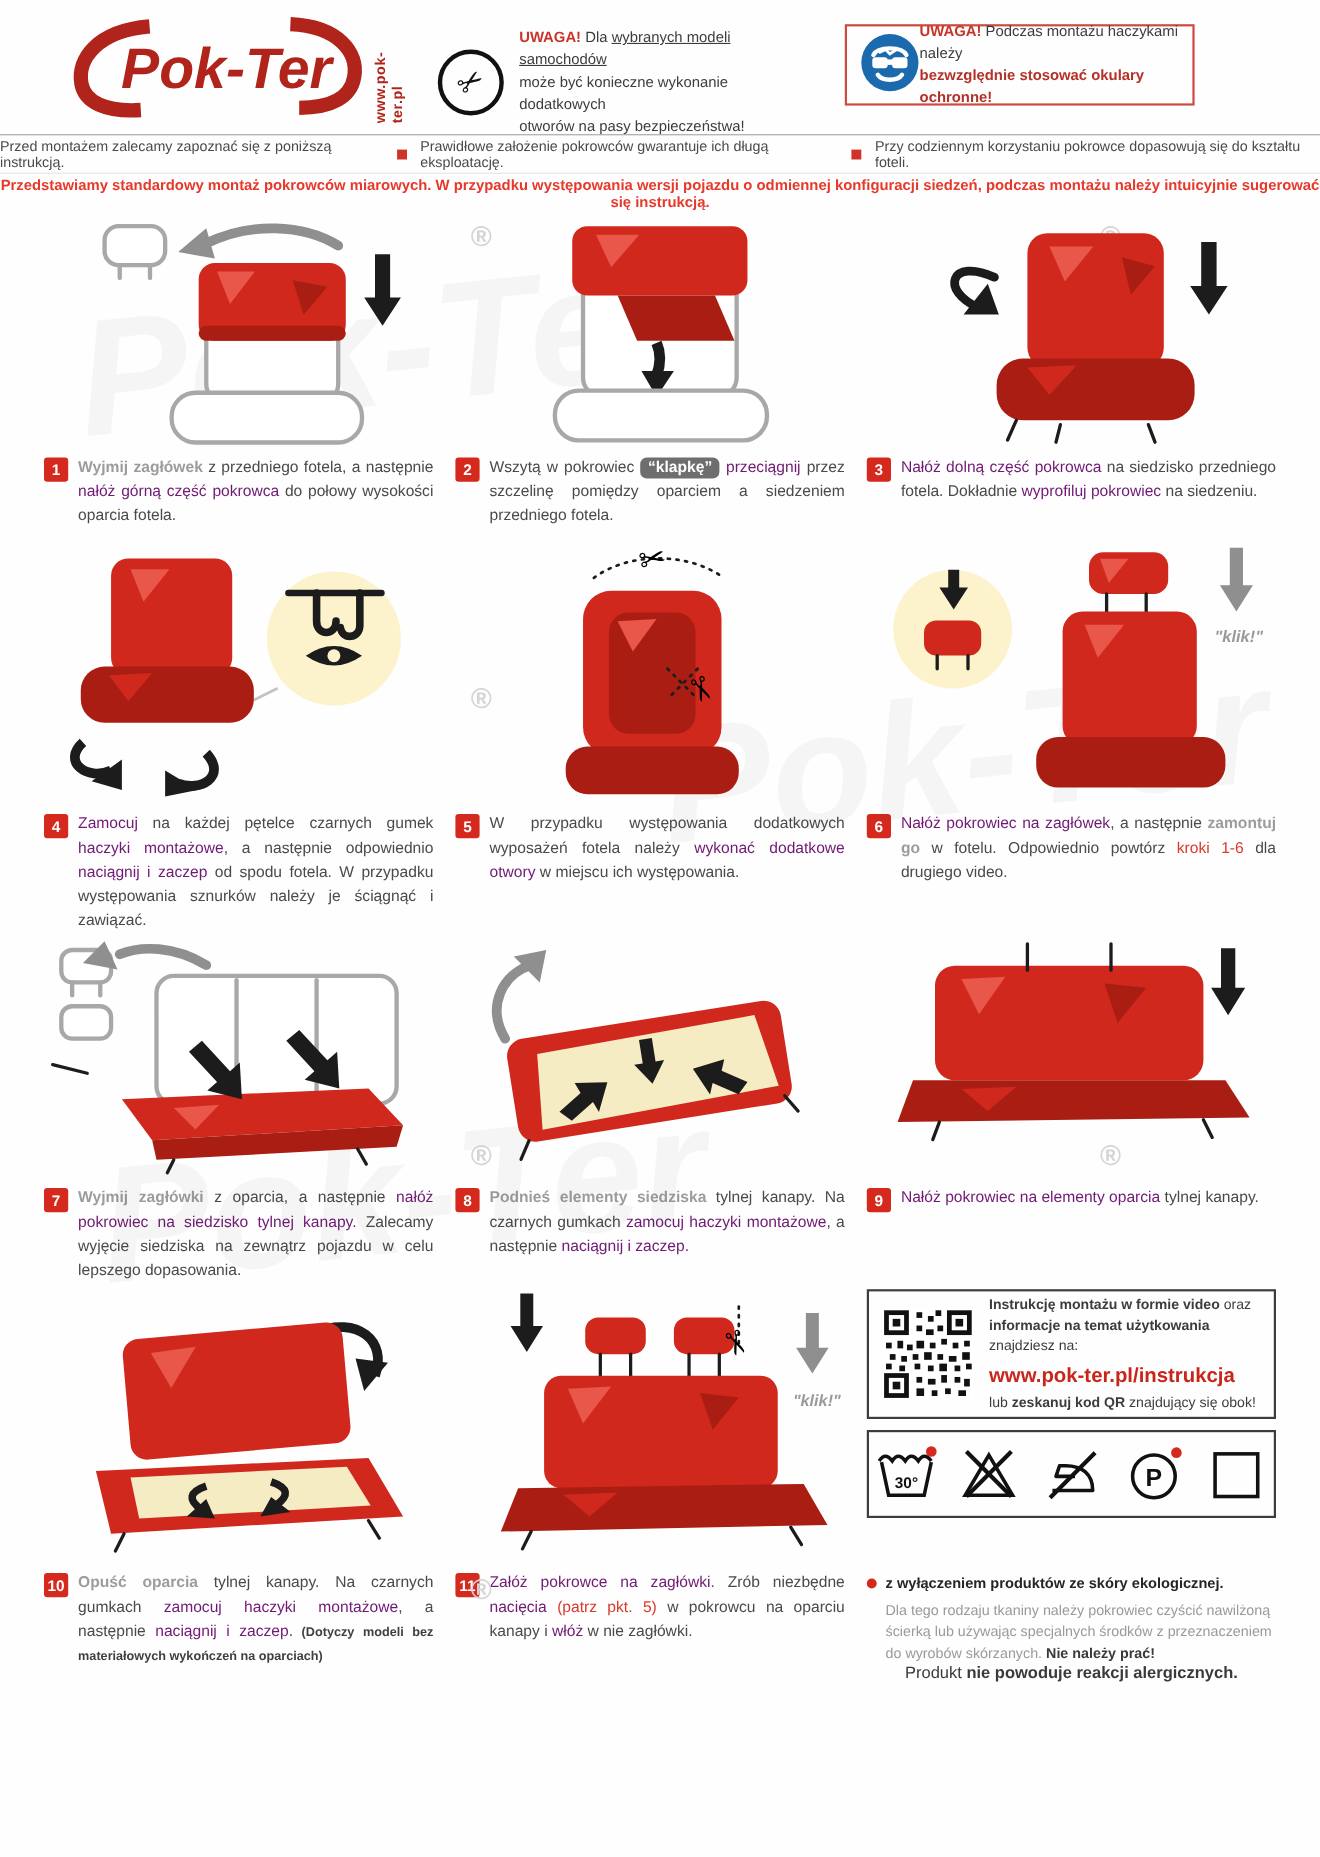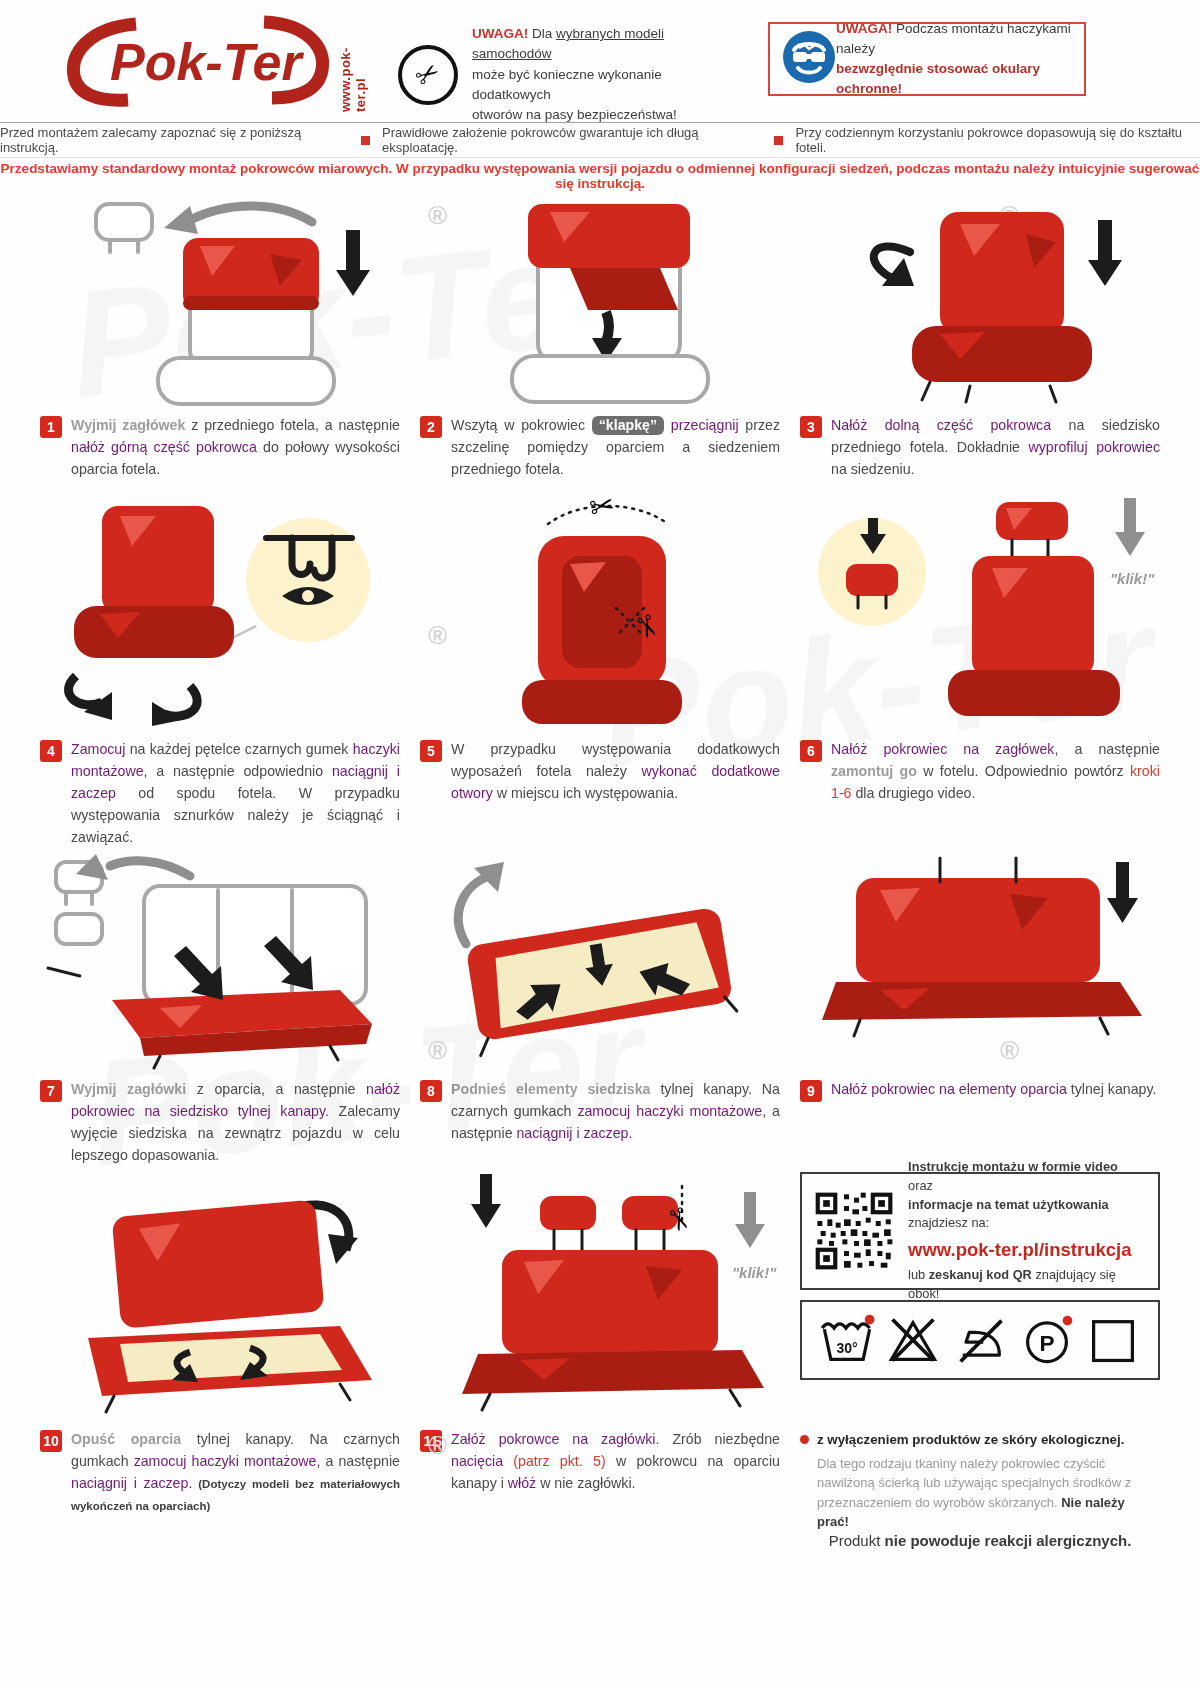--- a/index.html
+++ b/index.html
@@ -64,21 +64,21 @@
   .sv-leg{stroke:#1c1c1c;stroke-width:3;stroke-linecap:round;}
   .sv-sc{font-size:30px;}
   .klik{fill:#9a9a9a;font-size:15px;font-style:italic;font-weight:bold;}
 
   
   .rstack{display:flex;flex-direction:column;gap:10px;padding-top:6px;}
   .qr-box{border:2px solid #3d3d3d;display:flex;gap:14px;align-items:center;padding:10px 12px;box-sizing:border-box;height:118px;}
   .qr-text{font-size:12.8px;line-height:1.45;color:#3c3c3c;}
   .qr-text .b{font-weight:bold;}
   .qr-url{display:block;color:#c9261b;font-weight:bold;font-size:18.5px;margin:4px 0 3px;}
-  .wash-box{border:2px solid #3d3d3d;height:76px;display:flex;align-items:center;justify-content:space-evenly;padding:0 6px;}
+  .wash-box{border:2px solid #3d3d3d;height:76px;display:flex;align-items:center;justify-content:space-evenly;padding:0 6px;gap:19px;}
   .carenote{padding-top:10px;font-size:13px;line-height:1.5;}
   .carenote .lead{display:flex;align-items:center;gap:8px;font-weight:bold;color:#262626;font-size:13.3px;}
   .red-dot{width:9px;height:9px;border-radius:50%;background:#d5291d;display:inline-block;flex:0 0 auto;}
   .carenote .body{color:#9a9a9a;margin-top:4px;padding-left:17px;}
   .carenote .body .b{color:#3a3a3a;font-weight:bold;}
   .allergy{text-align:center;font-size:15px;color:#3a3a3a;}
   .allergy .b{font-weight:bold;}
 
   
   .wm{position:absolute;font-style:italic;font-weight:bold;color:rgba(40,40,40,0.045);

